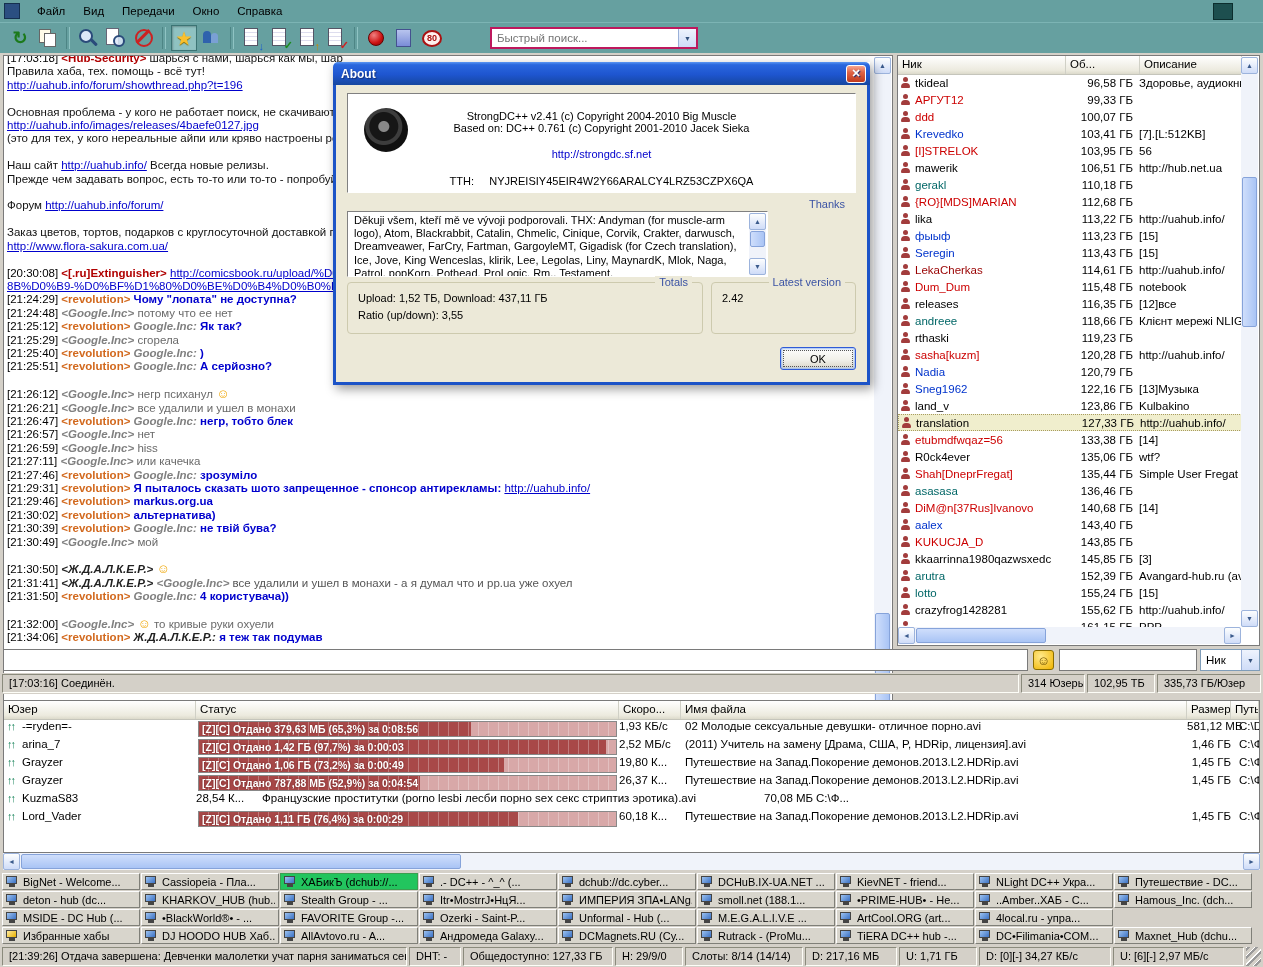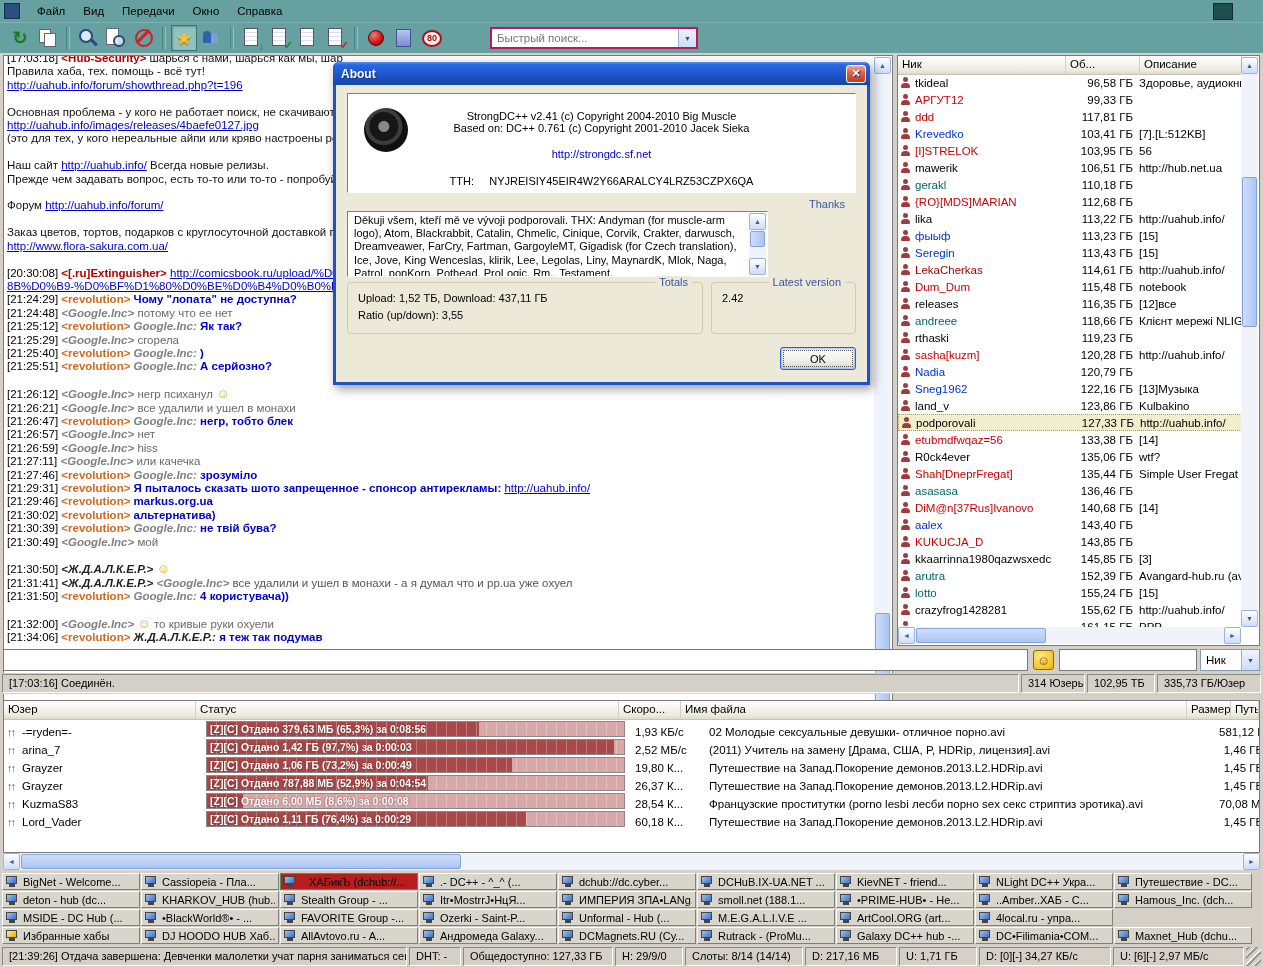--- a/index.html
+++ b/index.html
@@ -103,21 +103,21 @@
   .scell{border:1px solid;border-color:#8a8a7c #fdfdf7 #fdfdf7 #8a8a7c;padding:2px 6px;white-space:nowrap;overflow:hidden;box-sizing:border-box;flex:none;}
   .sbar1{top:673px;}
   .sbar2{top:946px;justify-content:center;}
   .grip{width:15px;flex:none;background:repeating-linear-gradient(135deg,#fff 0 1px,#999 1px 3px,transparent 3px 6px);}
 
   
   .transfers{position:absolute;left:3px;top:700px;width:1257px;height:153px;background:#fff;border:1px solid #7a7a7a;box-sizing:border-box;overflow:hidden;}
   .thead{height:18px;display:flex;background:linear-gradient(#ffffff,#eceade 80%,#dcdacb);border-bottom:1px solid #c5c5bb;}
   .thcell{border-right:1px solid #d0d0c6;padding:2px 4px;box-sizing:border-box;overflow:hidden;white-space:nowrap;flex:none;}
   .thcell.right{text-align:right;}
-  .trow{height:18px;display:flex;align-items:flex-end;white-space:nowrap;gap:8px;}
+  .trow{height:18px;display:flex;align-items:flex-start;white-space:nowrap;}
   .tuser{width:192px;display:flex;align-items:center;padding-left:3px;box-sizing:border-box;overflow:hidden;flex:none;}
   .ticon{width:15px;flex:none;color:#18845a;font-weight:bold;letter-spacing:-2px;font-size:11px;}
   .ticon::before{content:"↑↑";}
   .tstatus{width:423px;padding:1px 2px;box-sizing:border-box;flex:none;}
   .pbar{position:relative;height:14px;border:1px solid #888;background:#d8a8a8;overflow:hidden;}
   .pfill{position:absolute;left:0;top:0;bottom:0;background:#a84848;}
   .pbar::after{content:"";position:absolute;left:0;top:0;right:0;bottom:0;
                background:repeating-linear-gradient(90deg,transparent 0 9px,rgba(255,255,255,.28) 9px 10px);}
   .ptext{position:absolute;left:3px;top:0;line-height:14px;color:#fff;font-size:10.5px;font-weight:bold;text-shadow:0 0 2px rgba(60,0,0,.6);z-index:1;}
   .tspeed{width:62px;overflow:hidden;box-sizing:border-box;padding-right:2px;flex:none;}
@@ -125,21 +125,21 @@
   .tsize{width:44px;text-align:right;box-sizing:border-box;flex:none;}
   .tpath{flex:1;padding-left:8px;overflow:hidden;}
   .main-h{left:3px;top:853px;width:1257px;}
 
   
   .tabsarea{position:absolute;left:0;top:872px;width:100%;height:74px;background:#d4d0c8;padding-top:1px;box-sizing:border-box;}
   .tabrow{display:flex;height:18px;padding-left:2px;}
   .tab{width:138px;margin:0 1px 1px 0;display:flex;align-items:center;background:#d8d5cc;
        border:1px solid;border-color:#fdfdfd #7f7f78 #7f7f78 #fdfdfd;box-sizing:border-box;
        padding:0 3px;overflow:hidden;white-space:nowrap;font-size:11px;flex:none;}
-  .tab.active{background:#b91c1c;border:1px solid #3c9e50;gap:8px;}
+  .tab.active{background:#22c55e;border:1px solid #3c9e50;}
   .tabicon{width:14px;height:12px;position:relative;margin-right:3px;flex:none;}
   .tabicon::before{content:"";position:absolute;left:0;top:0;width:11px;height:8px;border:1px solid #444;
                    background:linear-gradient(135deg,#9cc2f0,#3c72c4);box-sizing:border-box;}
   .tabicon::after{content:"";position:absolute;left:3px;top:8px;width:6px;height:3px;background:#444;}
   .tabicon.fav::before{background:linear-gradient(135deg,#ffe9a0,#e8b200);}
   .tablabel{overflow:hidden;}
 
   
   .dialog{position:absolute;left:333px;top:62px;width:537px;height:323px;z-index:10;box-shadow:3px 4px 10px rgba(0,0,0,.4);box-sizing:border-box;}
   .dtitle{height:23px;background:linear-gradient(180deg,#5a96f2 0%,#2a67de 12%,#1e55cf 55%,#16479f 100%);
@@ -286,21 +286,21 @@
         </div>
         <div class="urow">
           <span class="uicon"></span>
           <span class="unick" style="color: rgb(204, 0, 0);">АРГУТ12</span>
           <span class="ushare">99,33 ГБ</span>
           <span class="udesc"></span>
         </div>
         <div class="urow">
           <span class="uicon"></span>
           <span class="unick" style="color: rgb(204, 0, 0);">ddd</span>
-          <span class="ushare">117,81 ГБ</span>
+          <span class="ushare">100,07 ГБ</span>
           <span class="udesc"></span>
         </div>
         <div class="urow">
           <span class="uicon"></span>
           <span class="unick" style="color: rgb(0, 51, 204);">Krevedko</span>
           <span class="ushare">103,41 ГБ</span>
           <span class="udesc">[7].[L:512KB]</span>
         </div>
         <div class="urow">
           <span class="uicon"></span>
@@ -393,21 +393,21 @@
           <span class="udesc">[13]Музыка</span>
         </div>
         <div class="urow">
           <span class="uicon"></span>
           <span class="unick" style="color: rgb(0, 0, 0);">land_v</span>
           <span class="ushare">123,86 ГБ</span>
           <span class="udesc">Kulbakino</span>
         </div>
         <div class="urow selected">
           <span class="uicon"></span>
-          <span class="unick" style="color: rgb(0, 0, 0);">podporovali</span>
+          <span class="unick" style="color: rgb(0, 0, 0);">translation</span>
           <span class="ushare">127,33 ГБ</span>
           <span class="udesc">http://uahub.info/</span>
         </div>
         <div class="urow">
           <span class="uicon"></span>
           <span class="unick" style="color: rgb(204, 0, 0);">etubmdfwqaz=56</span>
           <span class="ushare">133,38 ГБ</span>
           <span class="udesc">[14]</span>
         </div>
         <div class="urow">
@@ -576,26 +576,20 @@
           <div class="tspeed">26,37 К...</div>
           <div class="tfile">Путешествие на Запад.Покорение демонов.2013.L2.HDRip.avi</div>
           <div class="tsize">1,45 ГБ</div>
           <div class="tpath">C:\Ф...</div>
         </div>
         <div class="trow">
           <div class="tuser">
             <span class="ticon"></span>
             <span>KuzmaS83</span>
           </div>
-          <div class="tstatus">
-            <div class="pbar">
-              <div class="pfill" style="width: 8.6%;"></div>
-              <div class="ptext">[Z][C] Отдано 6,00 МБ (8,6%) за 0:00:08</div>
-            </div>
-          </div>
           <div class="tspeed">28,54 К...</div>
           <div class="tfile">Французские проститутки (porno lesbi лесби порно sex секс стриптиз эротика).avi</div>
           <div class="tsize">70,08 МБ</div>
           <div class="tpath">C:\Ф...</div>
         </div>
         <div class="trow">
           <div class="tuser">
             <span class="ticon"></span>
             <span>Lord_Vader</span>
           </div>
@@ -750,21 +744,21 @@
         <div class="tab">
           <span class="tabicon"></span>
           <span class="tablabel">DCMagnets.RU (Су...</span>
         </div>
         <div class="tab">
           <span class="tabicon"></span>
           <span class="tablabel">Rutrack - (ProMu...</span>
         </div>
         <div class="tab">
           <span class="tabicon"></span>
-          <span class="tablabel">Galaxy DC++ hub -...</span>
+          <span class="tablabel">TiERA DC++ hub -...</span>
         </div>
         <div class="tab">
           <span class="tabicon"></span>
           <span class="tablabel">DC•Filimania•COM...</span>
         </div>
         <div class="tab">
           <span class="tabicon"></span>
           <span class="tablabel">Maxnet_Hub (dchu...</span>
         </div>
       </div>

